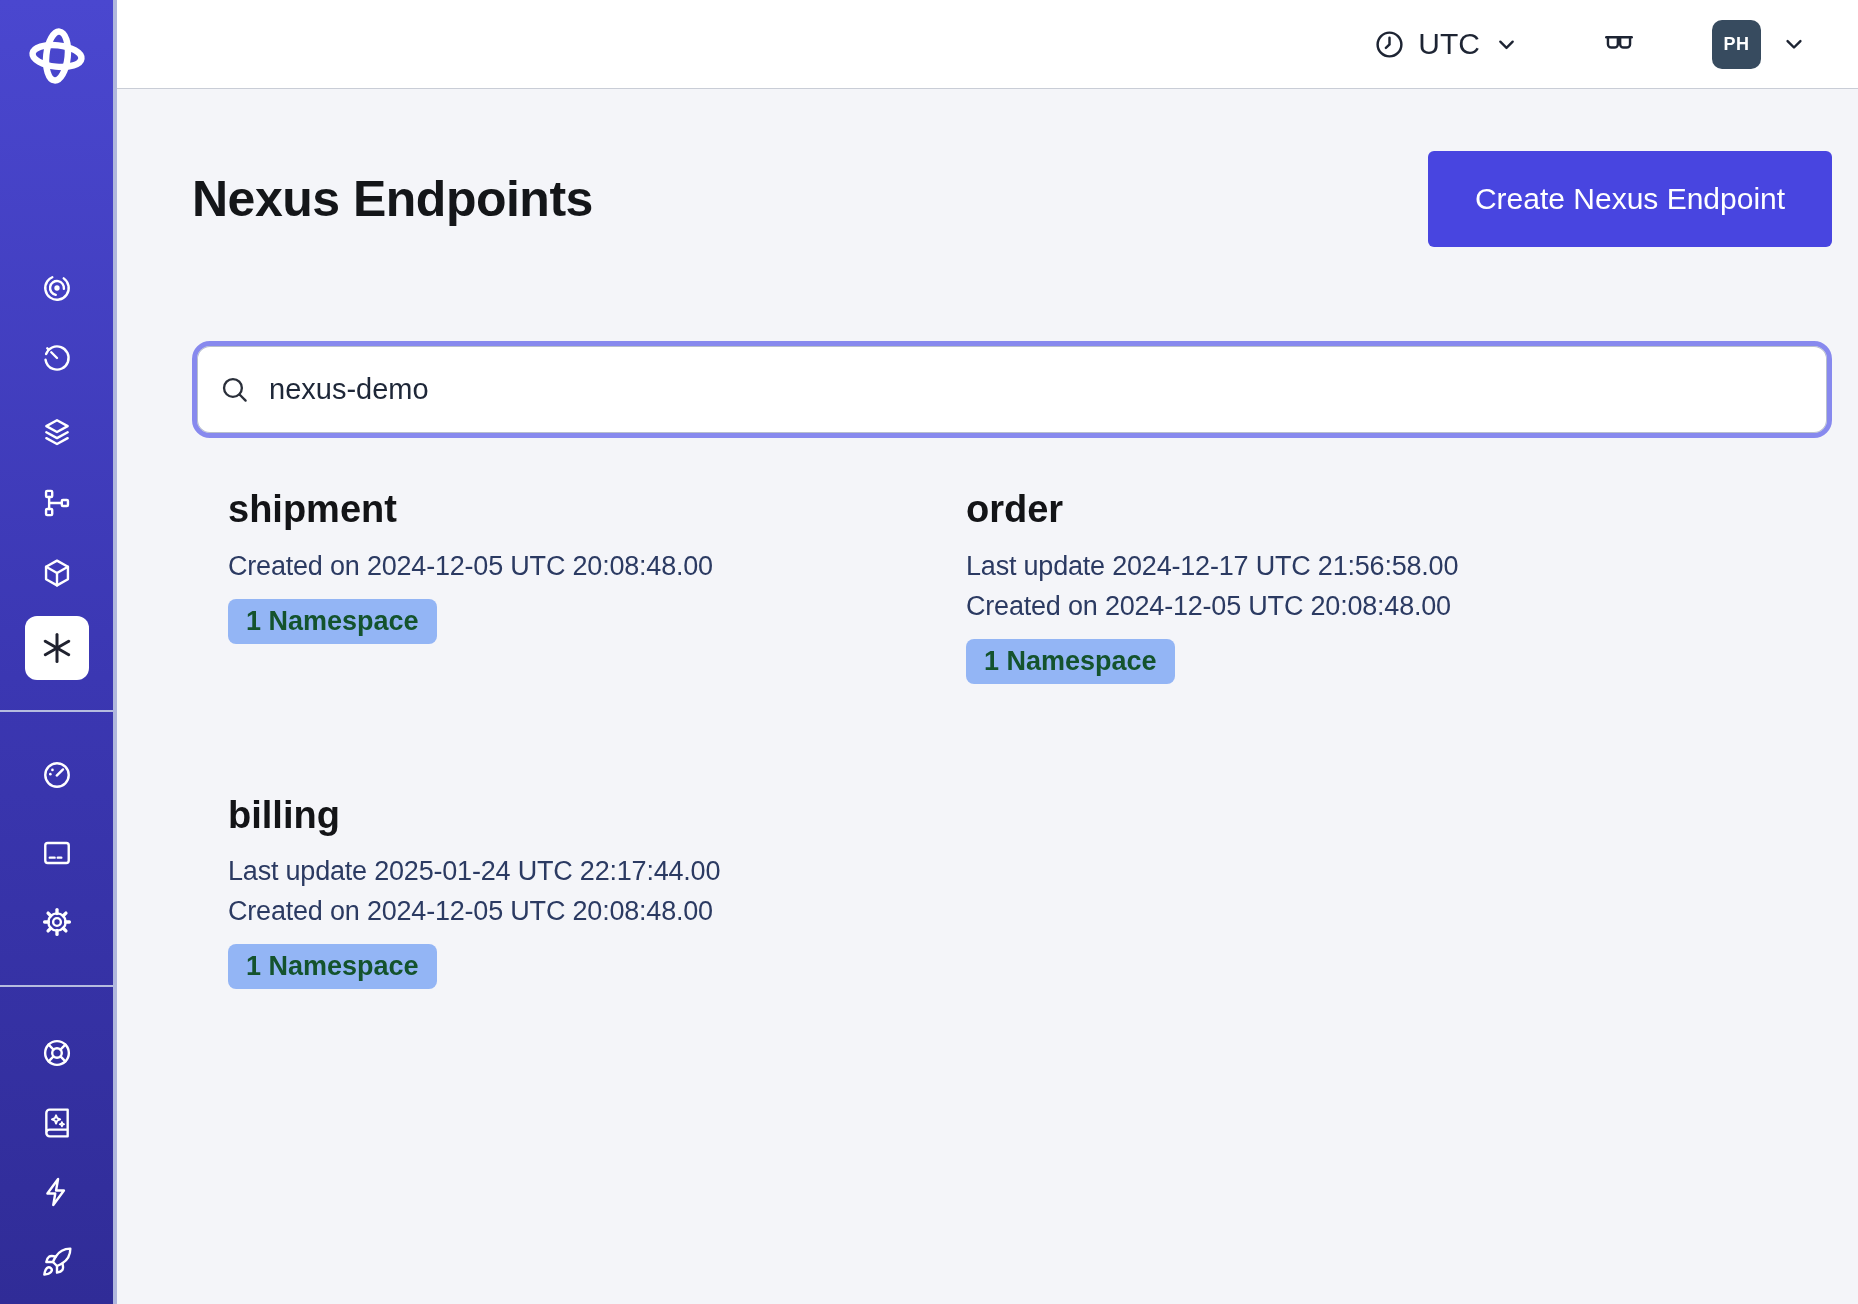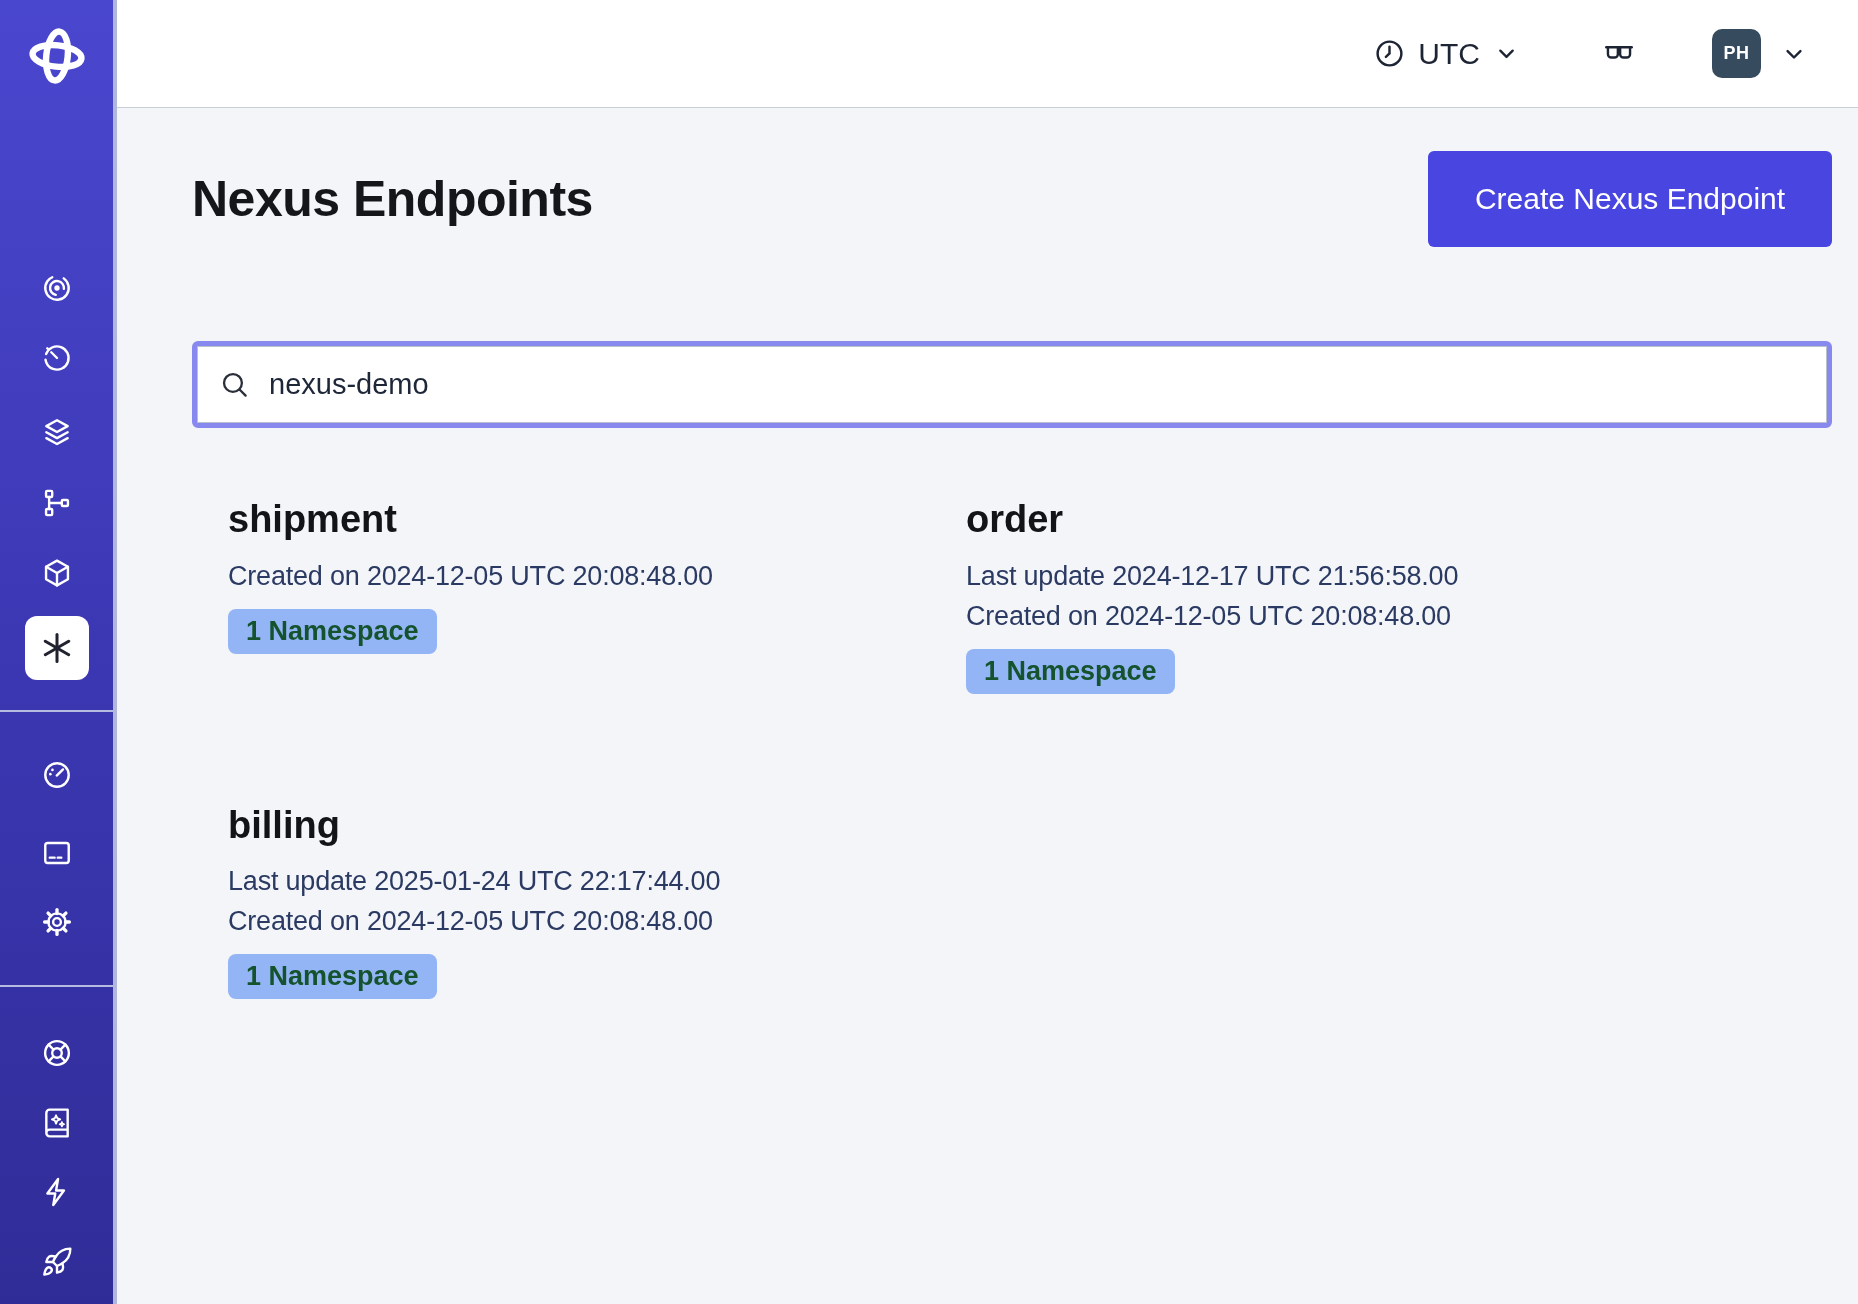--- a/index.html
+++ b/index.html
@@ -26,21 +26,21 @@
     width:64px; height:64px; background:#FFFFFF; border-radius:12px;
     display:flex; align-items:center; justify-content:center;
     margin:0 auto;
   }
   .side-divider {
     position:absolute; left:0; width:113px; height:2px; background:#B6BCDF;
   }
 
   
   .topbar {
-    position:absolute; left:117px; right:0; top:0; height:108px;
+    position:absolute; left:117px; right:0; top:0; height:89px;
     background:#FFFFFF; border-bottom:1px solid #C9CDD6;
     display:flex; align-items:center; justify-content:flex-end;
     padding-right:50px;
   }
   .tz-button { display:flex; align-items:center; gap:13px; cursor:pointer; }
   .tz-label { font-size:30px; color:#1D2433; }
   .glasses-button { margin-left:80px; cursor:pointer; display:flex; }
   .account-button { margin-left:74px; display:flex; align-items:center; gap:19px; cursor:pointer; }
   .avatar {
     width:49px; height:49px; border-radius:10px; background:#374B5F;
@@ -55,33 +55,33 @@
   }
   .title-row { display:flex; align-items:center; justify-content:space-between; height:80px; }
   .page-title { margin:0; font-size:50px; font-weight:700; letter-spacing:-0.5px; color:#141619; line-height:1.1; }
   .create-btn {
     height:96px; min-width:404px; padding:0 34px; border:none; border-radius:6px;
     background:#4845E0; color:#FFFFFF; font-size:30px; font-weight:500;
     font-family:inherit; cursor:pointer;
   }
 
   .search-box {
-    margin-top:102px; height:87px; width:100%;
-    background:#FFFFFF; border:5px solid #8789EE; border-radius:6px;
+    margin-top:102px; height:97px; width:100%;
+    background:#FFFFFF; border:5px solid #8789EE; border-radius:18px;
     box-shadow: inset 0 0 0 1px #B9C0CC;
     display:flex; align-items:center; gap:17px; padding:0 22px;
   }
   .search-box svg { flex:none; }
   .search-input {
     flex:1; border:none; outline:none; background:transparent;
     font-size:29px; color:#1E2738; font-family:inherit;
   }
 
   .cards {
-    margin-top:68px;
+    margin-top:48px;
     display:grid; grid-template-columns:738px 738px; row-gap:108px;
   }
   .card { padding-left:36px; cursor:pointer; }
   .card-title { margin:0 0 12px 0; font-size:38px; font-weight:700; color:#131417; line-height:1.25; }
   .card-meta { margin:0; font-size:27px; line-height:40px; color:#2B3A62; letter-spacing:-0.2px; }
   .badge {
     display:inline-block; margin-top:13px; padding:7px 18px;
     background:#93B5F5; color:#14532d; border-radius:8px;
     font-size:27px; font-weight:700; line-height:31px;
   }

